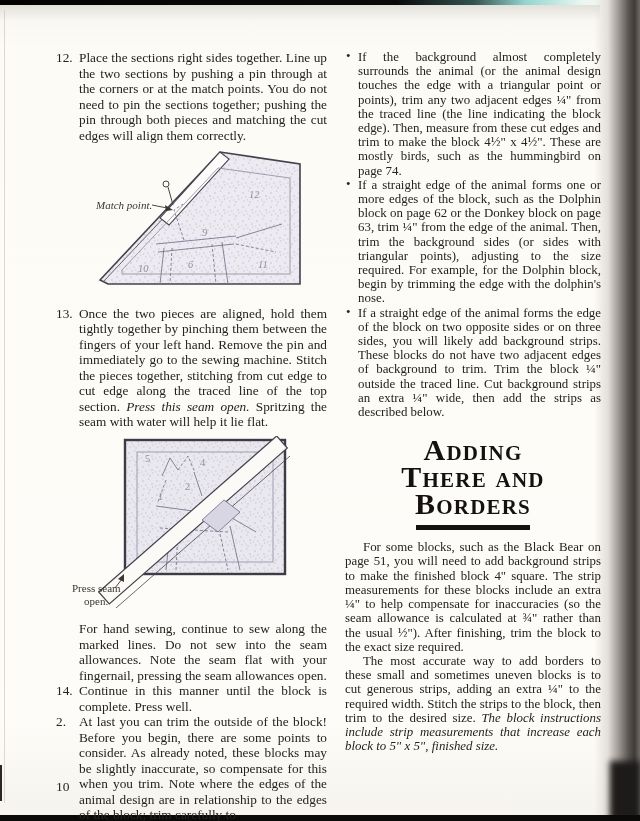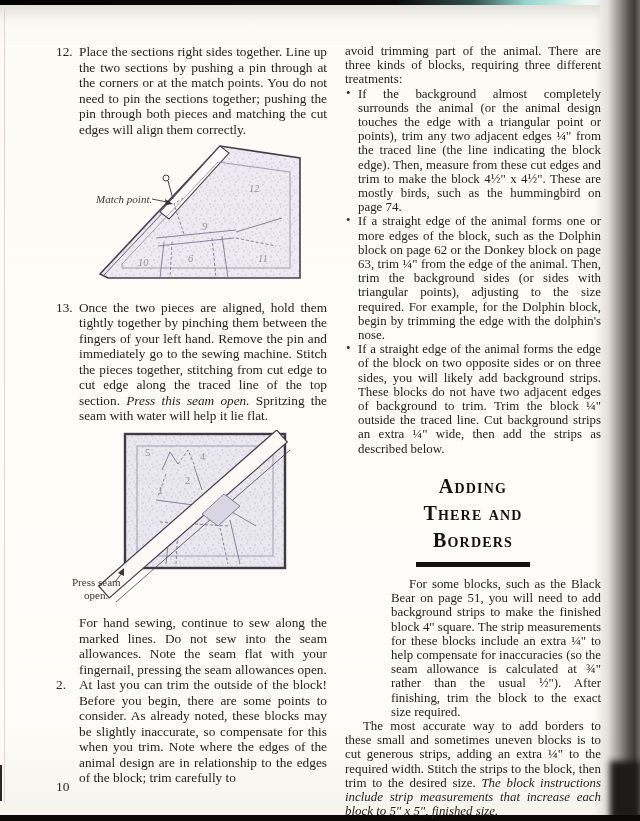--- a/index.html
+++ b/index.html
@@ -11,32 +11,32 @@
      background:linear-gradient(90deg,#030303 0%,#0a0a0a 62%,#33514f 74%,#93d4cf 82%,#e9f7f2 91%,rgba(233,247,242,0) 96%);}
   .top-shadow{position:absolute;top:5px;left:0;right:40px;height:16px;
      background:linear-gradient(180deg,rgba(120,114,108,.16),rgba(120,114,108,0));}
   .bar-bottom{position:absolute;bottom:0;left:0;width:100%;height:6px;background:#0b0a09;}
   .edge-right{position:absolute;top:0;right:0;width:46px;height:100%;
      background:linear-gradient(90deg,rgba(246,244,238,0) 0%,rgba(224,220,215,.9) 30%,#9a9490 55%,#5a5551 75%,#3f3b38 88%,#6f6a66 100%);}
   .corner-br{position:absolute;right:0;bottom:0;width:30px;height:60px;background:#1d1b1a;filter:blur(3px);}
   .edge-left{position:absolute;top:10px;left:4px;width:1px;height:calc(100% - 28px);background:rgba(205,182,172,.55);}
   .speck-bl{position:absolute;left:0;bottom:20px;width:2px;height:36px;background:#2c2724;}
   
-  .col{position:absolute;top:44px;text-align:justify;}
+  .col{position:absolute;top:50px;text-align:justify;}
   .col-left{left:56px;width:271px;font-size:13.3px;line-height:15.5px;}
   .col-right{left:345px;width:256px;font-size:12.9px;line-height:14.2px;}
   .num-item{position:relative;padding-left:23px;}
   .num-item .num{position:absolute;left:0;top:0;}
   .indent-para{padding-left:23px;}
   .bullet-item{position:relative;padding-left:13px;}
   .bullet-item .blt{position:absolute;left:1px;top:-1px;}
   .it{font-style:italic;}
   
   .heading{margin-top:17px;text-align:center;font-weight:bold;font-variant:small-caps;
-     font-size:20px;line-height:27px;letter-spacing:1.2px;color:#14110e;}
+     font-size:30px;line-height:27px;letter-spacing:1.2px;color:#14110e;}
   .heading-rule{width:114px;height:5px;background:#14110e;margin:8px auto 10px;}
   
   figure{margin:0;}
   .fig1{margin:5px 0 4px 30px;font-style:italic;}
   .fig2{margin:6px 0 2px 14px;}
   svg text{font-family:"Liberation Serif",serif;}
   .dlabel{font-size:11px;fill:#3b362f;}
   .dnum{font-size:10.5px;fill:#938fa3;}
   .pgnum{position:absolute;left:56px;top:779px;font-size:13.5px;color:#2a2722;}
 </style>
@@ -147,29 +147,32 @@
           <text class="dlabel" x="2" y="156">Press seam</text>
           <text class="dlabel" x="14" y="169">open.</text>
           <path d="M45 152 L52 143" stroke="#3b362f" stroke-width="0.9" fill="none"></path>
           <path d="M54 138 L48 143 L54 146 Z" fill="#3b362f"></path>
         </g>
       </svg>
     </figure>
 
     <div class="indent-para">For hand sewing, continue to sew along the marked lines. Do not sew into the seam allowances. Note the seam flat with your fingernail, pressing the seam allowances open.</div>
 
+    <div class="num-item">
+      <span class="num">14.</span>
+      <span>Continue in this manner until the block is complete. Press well.</span>
+    </div>
 
     <div class="num-item">
       <span class="num">2.</span>
       <span>At last you can trim the outside of the block! Before you begin, there are some points to consider. As already noted, these blocks may be slightly inaccurate, so compensate for this when you trim. Note where the edges of the animal design are in relationship to the edges of the block; trim carefully to</span>
     </div>
   </div>
 
   <div class="col col-right">
-    <div>avoid trimming part of the animal. There are three kinds of blocks, requiring three different treatments:</div>
 
     <div class="bullet-item">
       <span class="blt">•</span>
       <span>If the background almost completely surrounds the animal (or the animal design touches the edge with a triangular point or points), trim any two adjacent edges ¼" from the traced line (the line indicating the block edge). Then, measure from these cut edges and trim to make the block 4½" x 4½". These are mostly birds, such as the hummingbird on page 74.</span>
     </div>
     <div class="bullet-item">
       <span class="blt">•</span>
       <span>If a straight edge of the animal forms one or more edges of the block, such as the Dolphin block on page 62 or the Donkey block on page 63, trim ¼" from the edge of the animal. Then, trim the background sides (or sides with triangular points), adjusting to the size required. For example, for the Dolphin block, begin by trimming the edge with the dolphin's nose.</span>
     </div>
     <div class="bullet-item">
@@ -177,20 +180,20 @@
       <span>If a straight edge of the animal forms the edge of the block on two opposite sides or on three sides, you will likely add background strips. These blocks do not have two adjacent edges of background to trim. Trim the block ¼" outside the traced line. Cut background strips an extra ¼" wide, then add the strips as described below.</span>
     </div>
 
     <div class="heading">
       <div>Adding</div>
       <div>There and</div>
       <div>Borders</div>
       <div class="heading-rule"></div>
     </div>
 
-    <div style="text-indent:18px;margin-left:46px;">For some blocks, such as the Black Bear on page 51, you will need to add background strips to make the finished block 4" square. The strip measurements for these blocks include an extra ¼" to help compensate for inaccuracies (so the seam allowance is calculated at ¾" rather than the usual ½"). After finishing, trim the block to the exact size required.</div>
+    <div style="text-indent:18px;">For some blocks, such as the Black Bear on page 51, you will need to add background strips to make the finished block 4" square. The strip measurements for these blocks include an extra ¼" to help compensate for inaccuracies (so the seam allowance is calculated at ¾" rather than the usual ½"). After finishing, trim the block to the exact size required.</div>
     <div style="text-indent:18px;">
       <span>The most accurate way to add borders to these small and sometimes uneven blocks is to cut generous strips, adding an extra ¼" to the required width. Stitch the strips to the block, then trim to the desired size. </span><span class="it">The block instructions include strip measurements that increase each block to 5" x 5", finished size.</span>
     </div>
   </div>
 
   <div class="pgnum">10</div>
 </div>
 
 </body></html>

